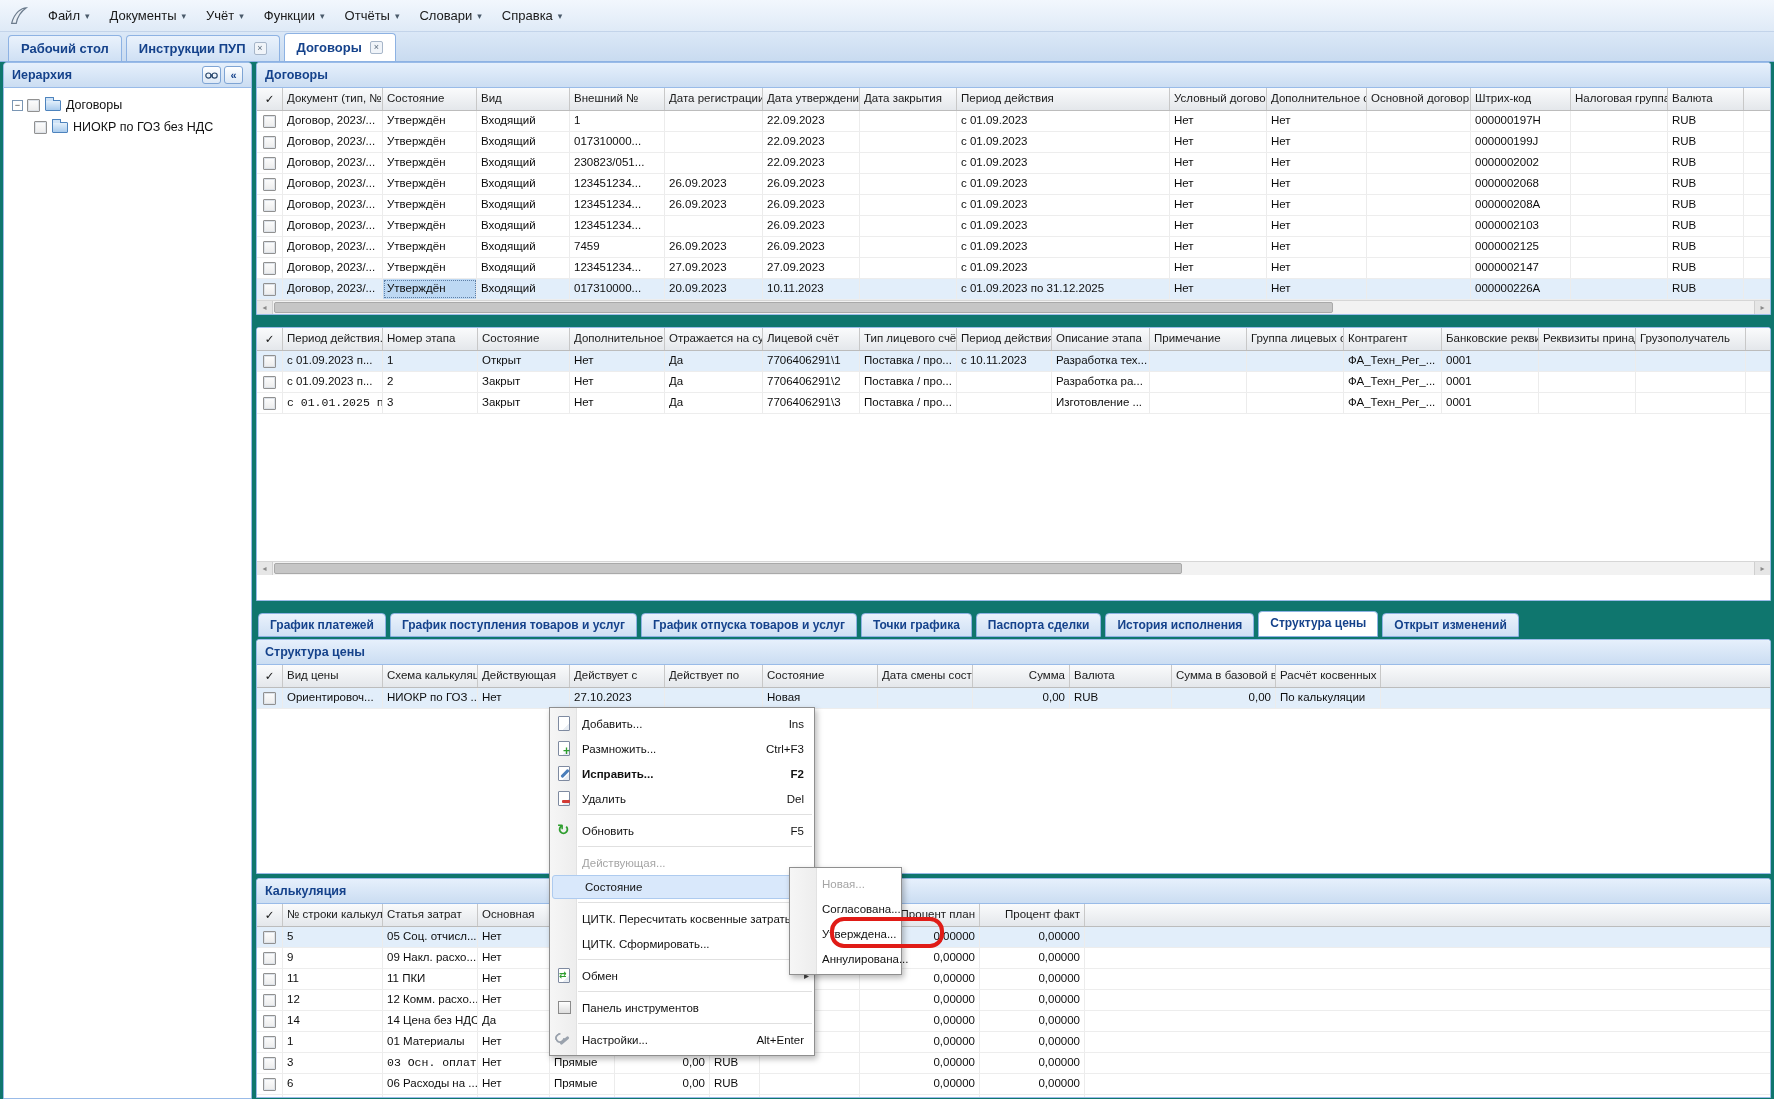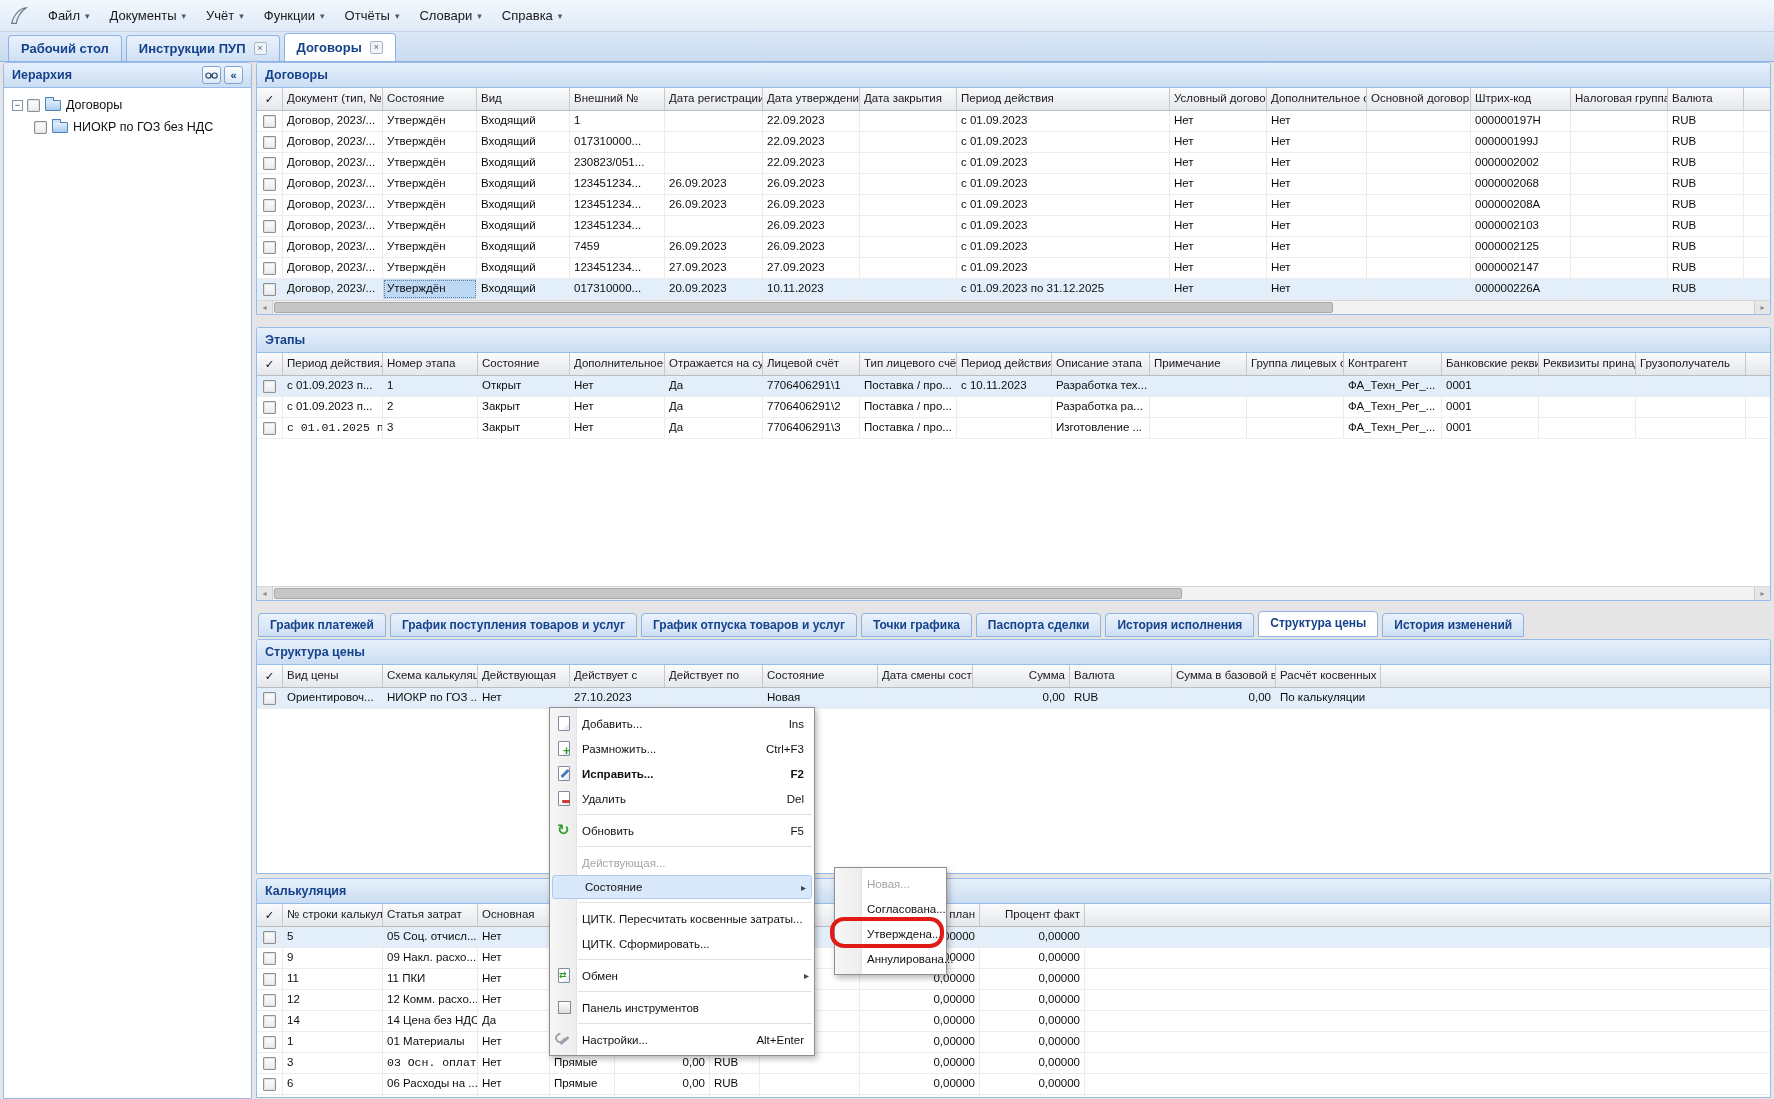--- a/index.html
+++ b/index.html
@@ -1,18 +1,18 @@
 <!DOCTYPE html>
 <html><head>
 <meta charset="utf-8">
 <style>
   * { box-sizing: border-box; margin: 0; padding: 0; }
   html,body { background:#b8c8dd; }
   body { font-family: "Liberation Sans", "DejaVu Sans", sans-serif; }
-  .app { position:relative; width:1774px; height:1099px; background:#e5e5e5; overflow:hidden; }
+  .app { position:relative; width:1774px; height:1099px; background:#0f766e; overflow:hidden; }
 
   
   .menubar { height:32px; display:flex; align-items:center; padding-left:8px;
     background:linear-gradient(#f2f7fd,#dfeaf7); border-bottom:1px solid #c3d4ea; }
   .applogo { width:22px; height:22px; margin-right:8px; }
   .mb-item { display:flex; align-items:center; padding:4px 10px; font-size:13px; color:#1a1a1a; cursor:default; border-radius:3px; }
   .mb-arrow { font-size:9px; color:#4a5a6a; margin-left:5px; }
 
   
   .tabbar { height:30px; background:linear-gradient(#dbe8f7,#c9dbf0); display:flex; align-items:flex-end; padding-left:8px; border-bottom:1px solid #8db2e3; }
@@ -396,23 +396,20 @@
             </div>
           </div>
         <div class="hscroll">
           <div class="harrow">◂</div>
           <div class="harrow right">▸</div>
           <div class="hthumb" style="left:17px;width:70%"></div>
         </div>
       </div>
 
       <div class="panel" style="height:274px;margin-top:12px">
-        <div class="sec-hdr">
-          <span>Этапы</span>
-        </div>
         <div class="grid" style="height:233px">
             <div class="g-hdr">
               <div class="g-hc" style="width: 26px; text-align: center;">✓</div>
               <div class="g-hc" style="width: 100px;">Период действия..</div>
               <div class="g-hc" style="width: 95px;">Номер этапа</div>
               <div class="g-hc" style="width: 92px;">Состояние</div>
               <div class="g-hc" style="width: 95px;">Дополнительное с</div>
               <div class="g-hc" style="width: 98px;">Отражается на су</div>
               <div class="g-hc" style="width: 97px;">Лицевой счёт</div>
               <div class="g-hc" style="width: 97px;">Тип лицевого счёт</div>
@@ -496,21 +493,21 @@
       </div>
 
       <div class="subtabs" id="subtabs">
           <div class="subtab">График платежей</div>
           <div class="subtab">График поступления товаров и услуг</div>
           <div class="subtab">График отпуска товаров и услуг</div>
           <div class="subtab">Точки графика</div>
           <div class="subtab">Паспорта сделки</div>
           <div class="subtab">История исполнения</div>
           <div class="subtab active">Структура цены</div>
-          <div class="subtab">История изменений</div>
+          <div class="subtab">Открыт изменений</div>
         </div>
 
       <div class="panel" style="height:235px;margin-top:2px">
         <div class="sec-hdr">
           <span>Структура цены</span>
         </div>
         <div class="grid" style="height:208px">
             <div class="g-hdr">
               <div class="g-hc" style="width: 26px; text-align: center;">✓</div>
               <div class="g-hc" style="width: 100px;">Вид цены</div>
@@ -752,21 +749,21 @@
         <span class="m-ico ic-checkbox"></span>
         <span class="m-lb">Панель инструментов</span>
       </div>
       <div class="m-sep"></div>
       <div class="m-item">
         <span class="m-ico ic-wrench"></span>
         <span class="m-lb">Настройки...</span>
         <span class="m-sc">Alt+Enter</span>
       </div>
     </div>
-  <div class="ctxmenu" id="ctxsubmenu" style="left:834px;top:867px;width:113px;z-index:45">
+  <div class="ctxmenu" id="ctxsubmenu" style="left:789px;top:867px;width:113px;z-index:45">
       <div class="m-item dis">
         <span class="m-ico"></span>
         <span class="m-lb">Новая...</span>
       </div>
       <div class="m-item">
         <span class="m-ico"></span>
         <span class="m-lb">Согласована...</span>
       </div>
       <div class="m-item">
         <span class="m-ico"></span>

